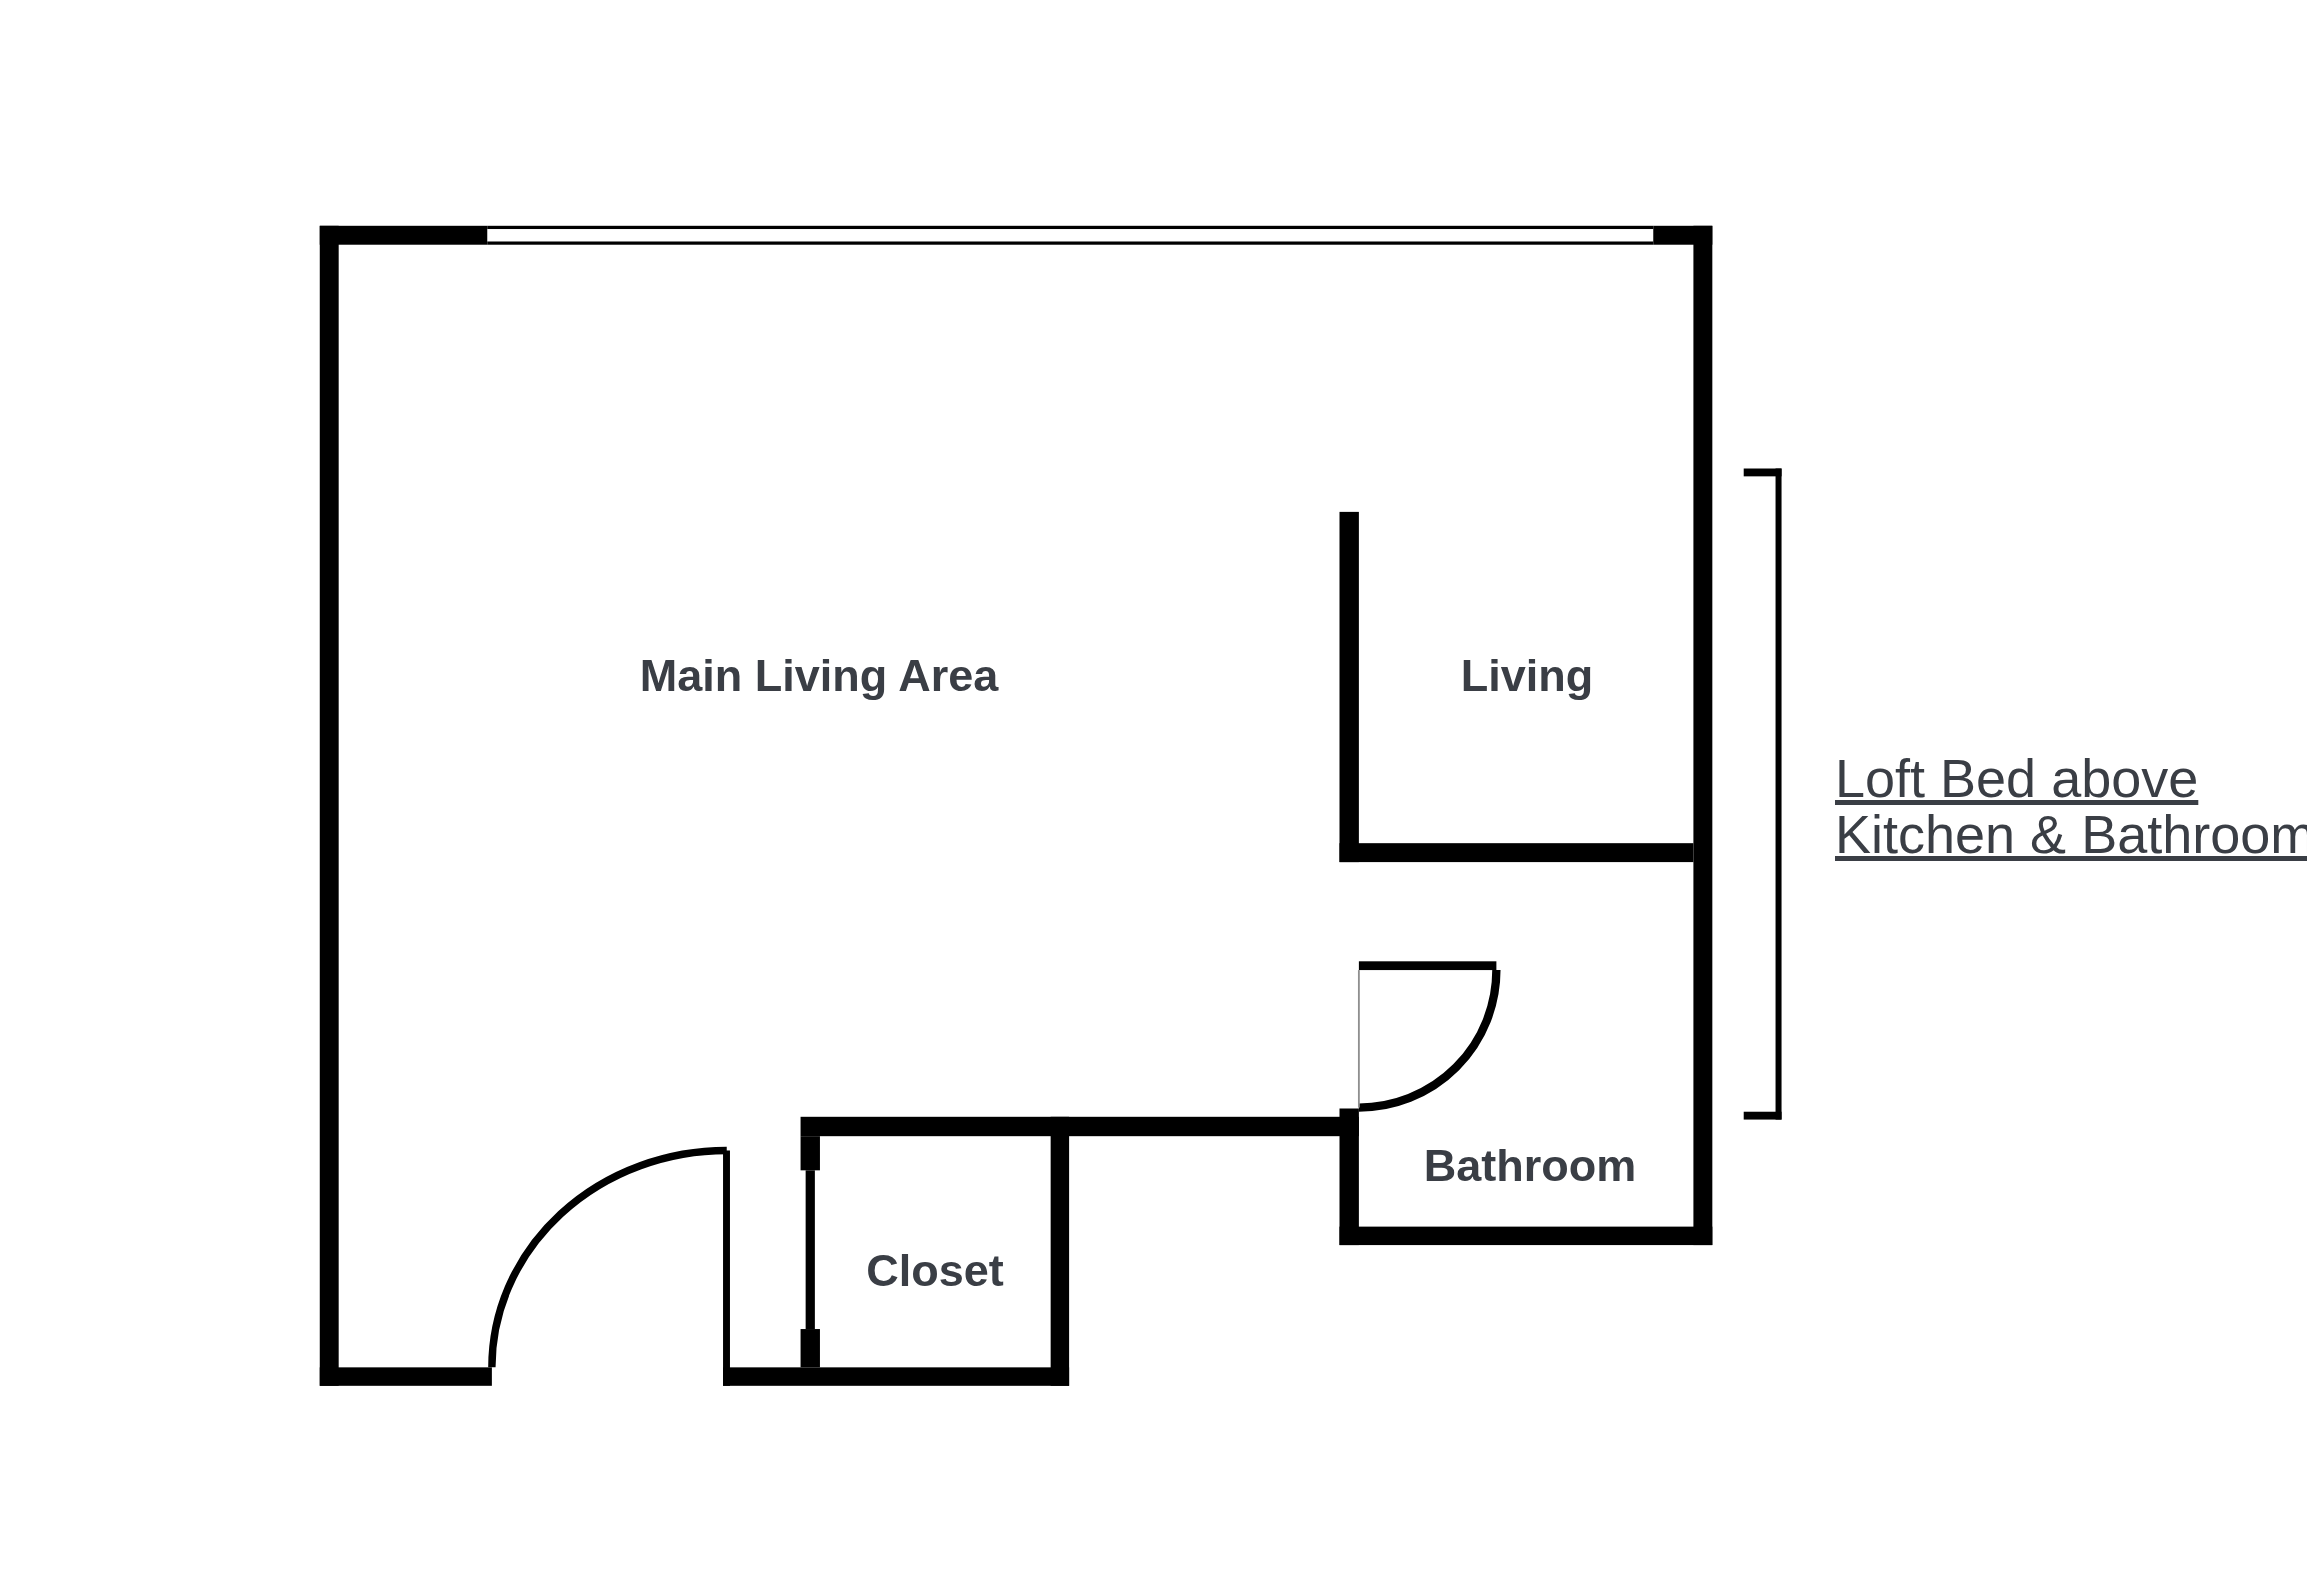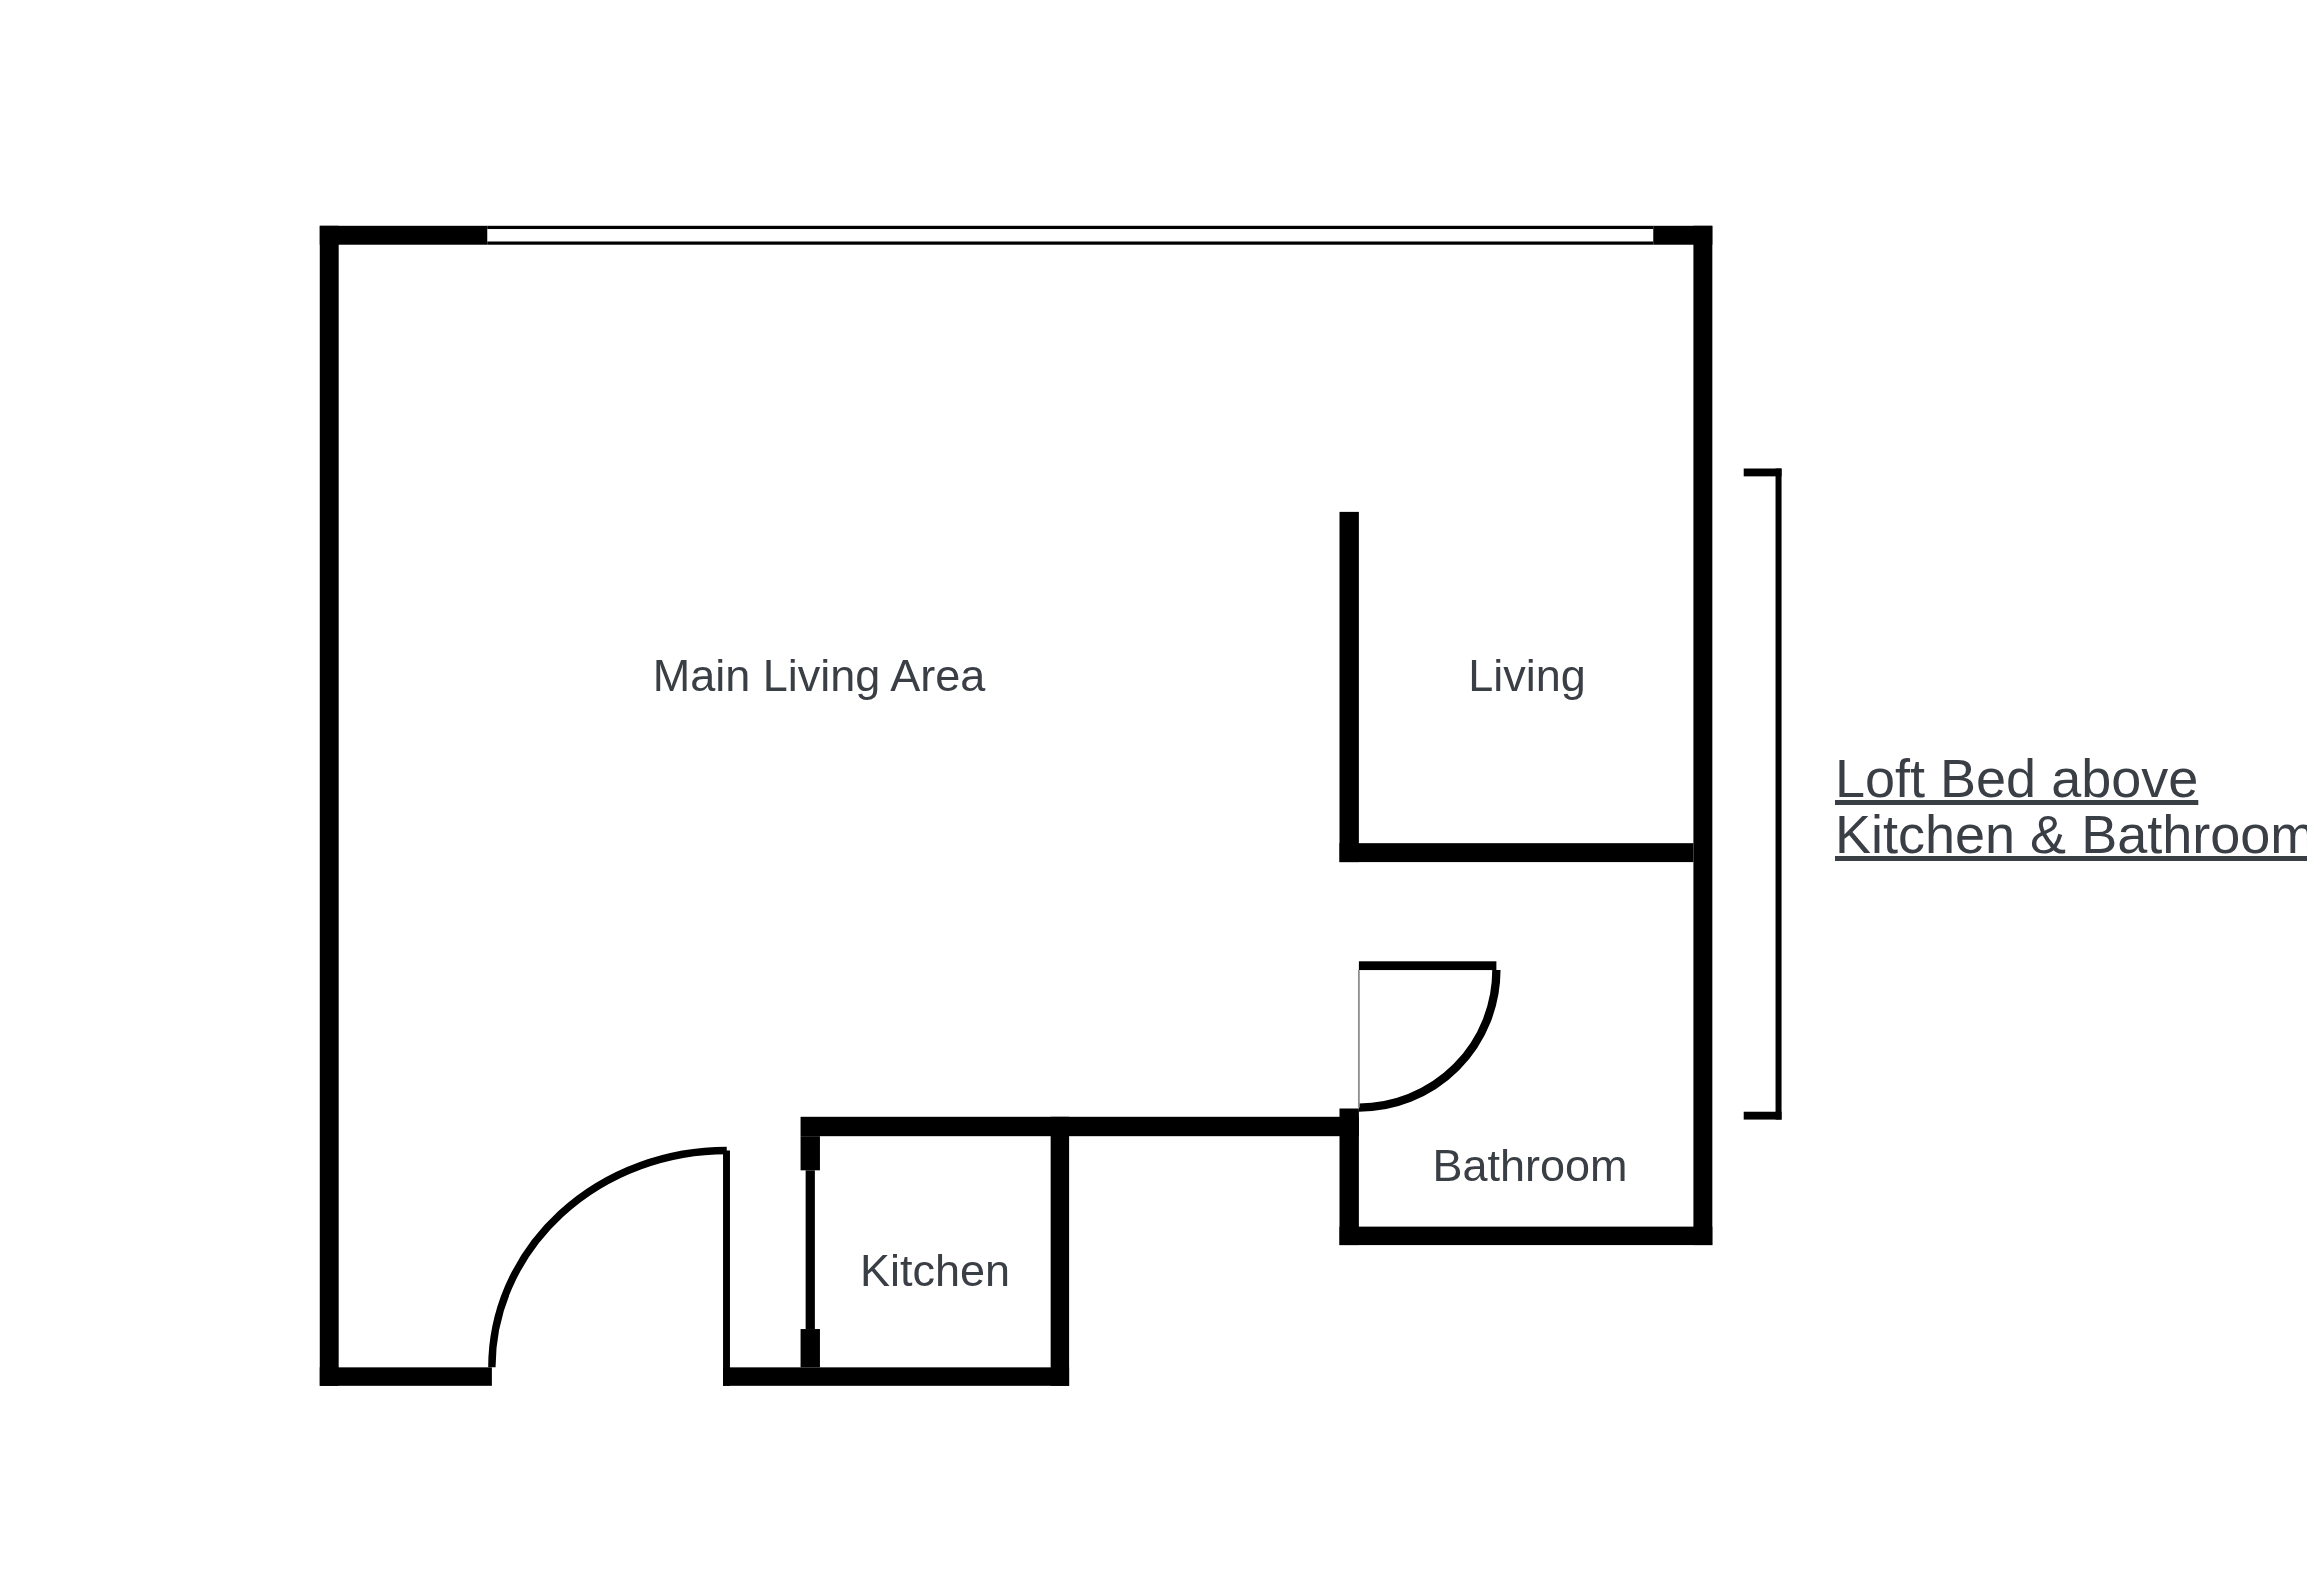--- a/index.html
+++ b/index.html
@@ -23,20 +23,21 @@
     height: 1595px;
     display: block;
   }
   .room-label {
     position: absolute;
     transform: translate(-50%, -50%);
     color: #3a3e45;
     font-size: 45px;
     white-space: nowrap;
     letter-spacing: 0px;
+    font-weight: bold;
   }
   #loft-annotation {
     position: absolute;
     left: 1835px;
     top: 750px;
     color: #3a3e45;
     font-size: 54px;
     line-height: 56px;
     white-space: nowrap;
     text-decoration: underline;
@@ -84,21 +85,21 @@
 
     <line x1="2945" y1="2102" x2="2945" y2="2400" stroke-width="4" stroke="#8f8f8f"></line>
   </svg>
 
   <div class="room-label" style="left:819px; top:676px;">Main Living Area</div>
 
   <div class="room-label" style="left:1527px; top:676px;">Living</div>
 
   <div class="room-label" style="left:1530px; top:1146px;margin-top:20px;">Bathroom</div>
 
-  <div class="room-label" style="left:935px; top:1271px;">Kitchen</div>
+  <div class="room-label" style="left:935px; top:1271px;">Closet</div>
 
   <div id="loft-annotation">
     <div>Loft Bed above</div>
     <div>Kitchen &amp; Bathroom</div>
   </div>
 
 </div>
 
 
 </body></html>

